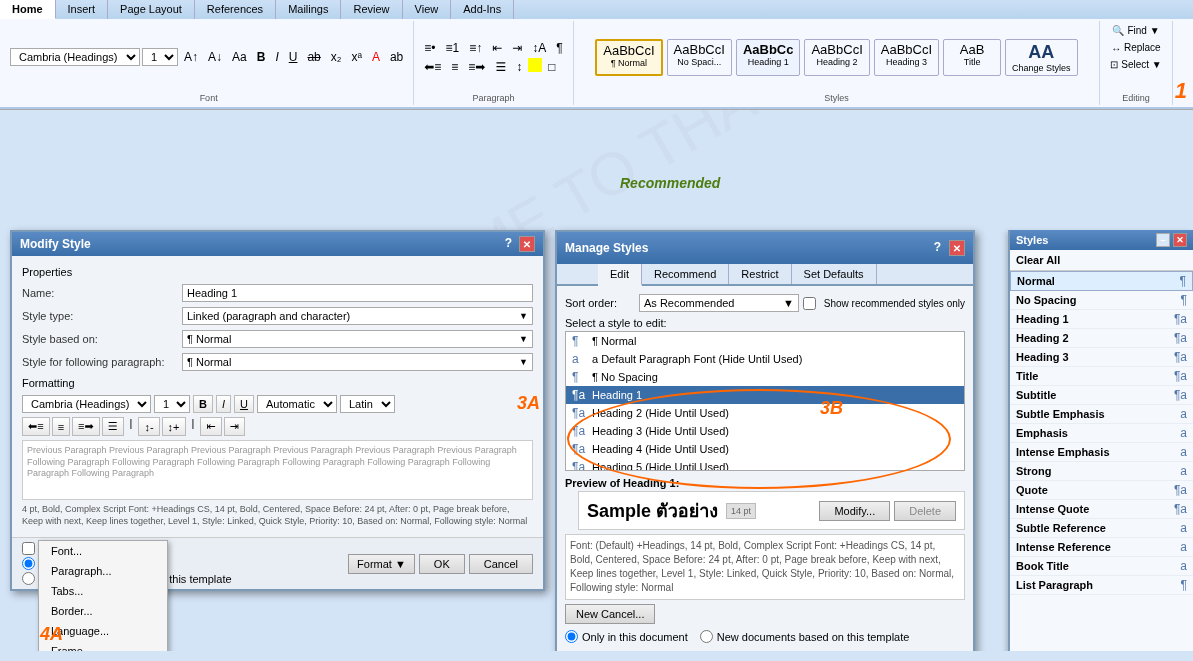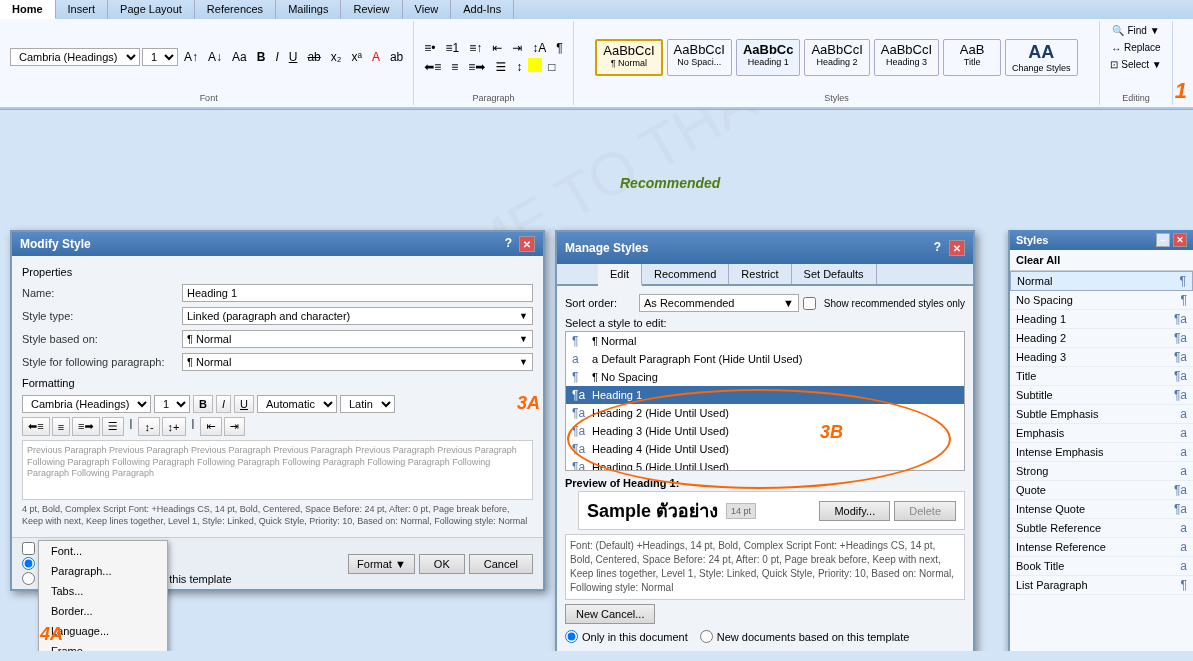--- a/index.html
+++ b/index.html
@@ -114,21 +114,21 @@
       display: flex; flex-direction: column;
     }
     .sp-titlebar {
       background: linear-gradient(to bottom, #5b8bc5, #3a6ea8);
       color: #fff; padding: 3px 6px; display: flex; justify-content: space-between; align-items: center;
       font-size: 11px; font-weight: bold;
     }
     .sp-list { flex: 1; overflow-y: auto; border-bottom: 1px solid #ccc; }
     .sp-item { display: flex; align-items: center; justify-content: space-between; padding: 2px 6px; font-size: 11px; cursor: pointer; border-bottom: 1px solid #e8eef4; }
     .sp-item.active { background: #ddeeff; border: 1px solid #99aacc; }
-    .sp-item-name { flex: 1; }
+    .sp-item-name { flex: 1; font-weight: bold; }
     .sp-item-icon { font-size: 12px; color: #5577aa; }
     .sp-clear { font-weight: bold; padding: 4px 6px; font-size: 11px; border-bottom: 1px solid #ccc; cursor: pointer; }
 
     
     ::-webkit-scrollbar { width: 12px; }
     ::-webkit-scrollbar-track { background: #e8eef8; }
     ::-webkit-scrollbar-thumb { background: #7a9ab8; }
 
     .titlebar-help { color: #fff; font-size: 12px; margin-right: 4px; }
 
@@ -470,21 +470,21 @@
           <span>New documents based on this template</span>
         </label>
       </div>
     </div>
     <div class="ms-footer">
       
       
     </div>
   </div>
 
-  <div style="position:absolute;top:312px;left:820px;z-index:55;pointer-events:none;">
+  <div style="position:absolute;top:288px;left:820px;z-index:55;pointer-events:none;">
     <span style="color:#ff6600;font-size:18px;font-weight:bold;font-style:italic;">3B</span>
   </div>
 
   <div style="position:absolute;top:65px;left:620px;z-index:55;pointer-events:none;">
     <span style="color:#4d7c0f;font-size:14px;font-weight:bold;font-style:italic;">Recommended</span>
   </div>
 
   <div class="styles-panel" style="height:541px;">
     <div class="sp-titlebar">
       <span>Styles</span>

